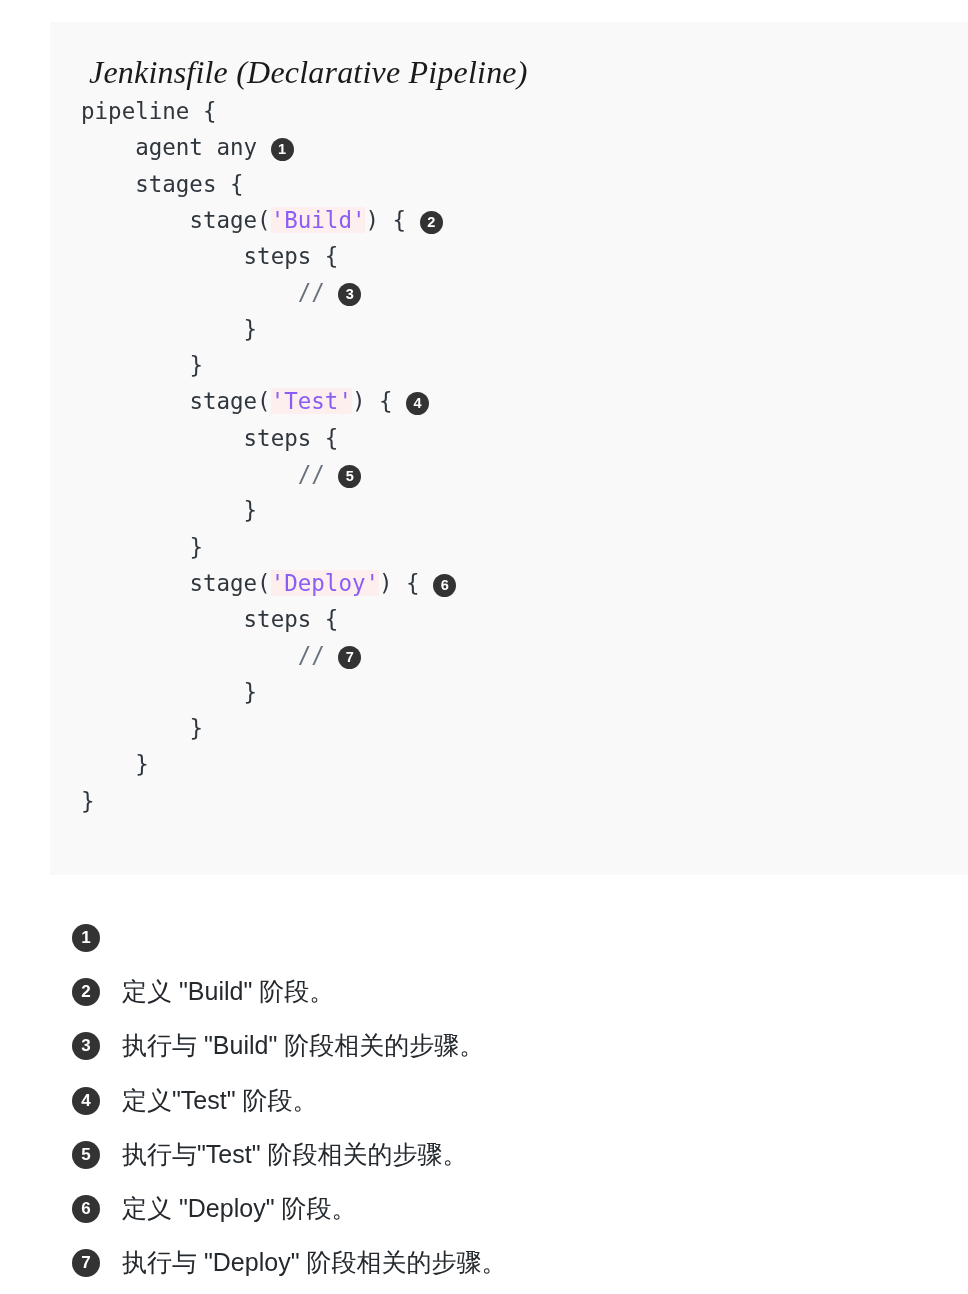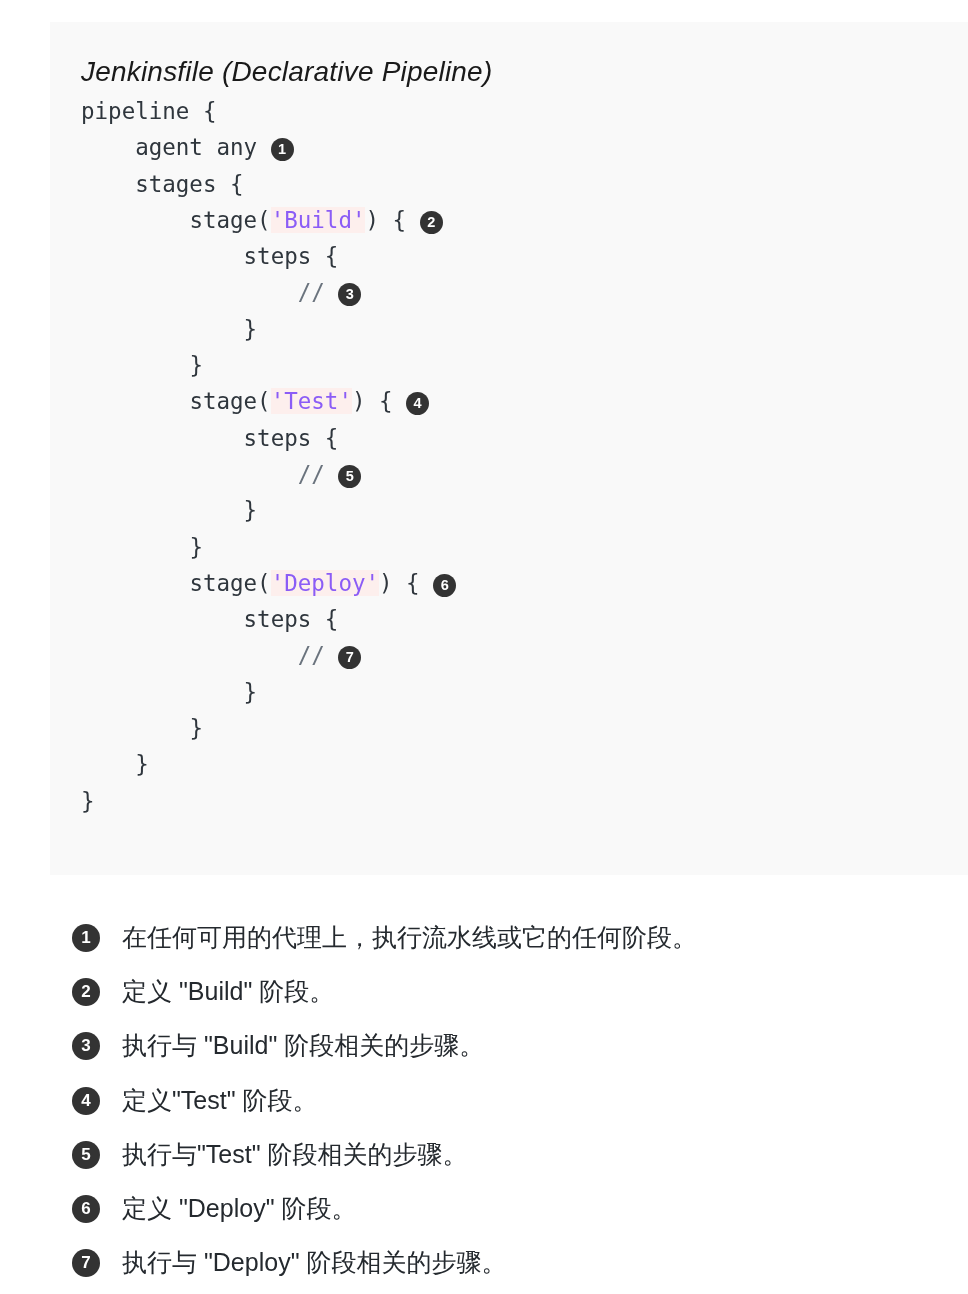--- a/index.html
+++ b/index.html
@@ -21,27 +21,27 @@
     left: 50px;
     top: 22px;
     width: 918px;
     height: 853px;
     background: #f9f9f9;
     box-sizing: border-box;
     padding: 33px 0 0 31px;
   }
 
   #code-title {
-    font-family: Liberation Sans, sans-serif;
+    font-family: Liberation Serif, serif;
     font-style: italic;
-    font-size: 28px;
+    font-size: 32px;
     line-height: 34px;
     color: #1a1a1a;
     letter-spacing: 0.2px;
-    margin: 0 0 4px 0;
+    margin: 0 0 4px 8px;
     white-space: pre;
   }
 
   #code-lines {
     font-family: "DejaVu Sans Mono", "Liberation Mono", monospace;
     font-size: 22.5px;
     line-height: 36.3px;
     color: #2f363d;
     white-space: pre;
     letter-spacing: 0px;
@@ -121,21 +121,20 @@
 <body>
 
 <div id="code-block">
   <div id="code-title">Jenkinsfile (Declarative Pipeline)</div>
   <div id="code-lines"><span class="cline"><span class="tok-code">pipeline {</span></span><span class="cline">    <span class="tok-code">agent any </span><span class="badge-code">1</span></span><span class="cline">    <span class="tok-code">stages {</span></span><span class="cline">        <span class="tok-code">stage(</span><span class="tok-str">'Build'</span><span class="tok-code">) { </span><span class="badge-code">2</span></span><span class="cline">            <span class="tok-code">steps {</span></span><span class="cline">                <span class="tok-com">// </span><span class="badge-code">3</span></span><span class="cline">            <span class="tok-code">}</span></span><span class="cline">        <span class="tok-code">}</span></span><span class="cline">        <span class="tok-code">stage(</span><span class="tok-str">'Test'</span><span class="tok-code">) { </span><span class="badge-code">4</span></span><span class="cline">            <span class="tok-code">steps {</span></span><span class="cline">                <span class="tok-com">// </span><span class="badge-code">5</span></span><span class="cline">            <span class="tok-code">}</span></span><span class="cline">        <span class="tok-code">}</span></span><span class="cline">        <span class="tok-code">stage(</span><span class="tok-str">'Deploy'</span><span class="tok-code">) { </span><span class="badge-code">6</span></span><span class="cline">            <span class="tok-code">steps {</span></span><span class="cline">                <span class="tok-com">// </span><span class="badge-code">7</span></span><span class="cline">            <span class="tok-code">}</span></span><span class="cline">        <span class="tok-code">}</span></span><span class="cline">    <span class="tok-code">}</span></span><span class="cline"><span class="tok-code">}</span></span></div>
 </div>
 
 <div id="legend">
     <div class="legend-row">
       <div class="badge-list">1</div>
-      <div class="legend-text">在任何可用的代理上，执行流水线或它的任何阶段。</div>
     </div>
     <div class="legend-row">
       <div class="badge-list">2</div>
       <div class="legend-text">定义 "Build" 阶段。</div>
     </div>
     <div class="legend-row">
       <div class="badge-list">3</div>
       <div class="legend-text">执行与 "Build" 阶段相关的步骤。</div>
     </div>
     <div class="legend-row">

